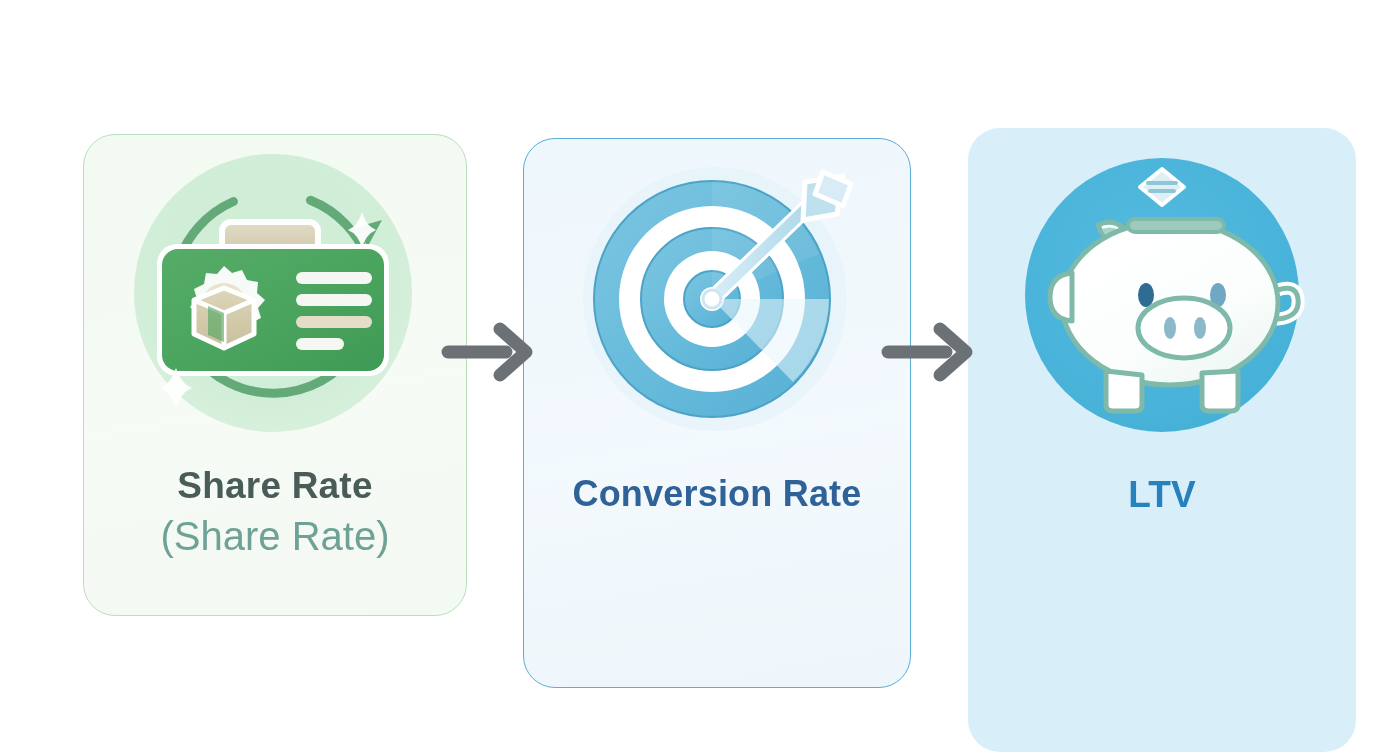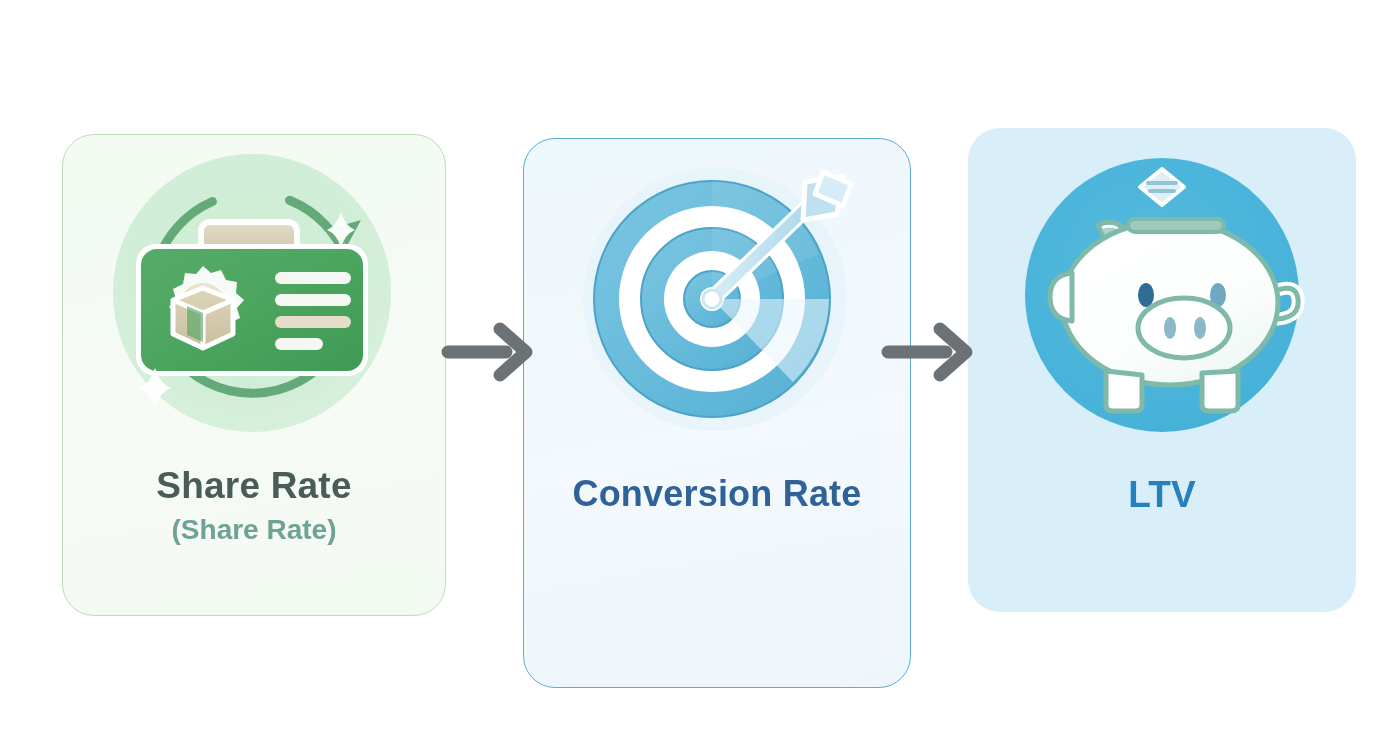--- a/index.html
+++ b/index.html
@@ -25,21 +25,21 @@
   .card {
     position: absolute;
     box-sizing: border-box;
     display: flex;
     flex-direction: column;
     align-items: center;
     justify-content: flex-start;
   }
 
   .card-1 {
-    left: 62px;
+    left: 83px;
     top: 134px;
     width: 384px;
     height: 482px;
     border-radius: 32px;
     border: 1.6px solid #b9dfbd;
     background: linear-gradient(170deg, #f2faf2 0%, #f6fbf5 55%, #f3faf2 100%);
   }
 
   .card-2 {
     left: 523px;
@@ -48,21 +48,21 @@
     height: 550px;
     border-radius: 32px;
     border: 1.8px solid #5badd4;
     background: linear-gradient(170deg, #eef7fc 0%, #f3f9fd 55%, #eef6fb 100%);
   }
 
   .card-3 {
     left: 968px;
     top: 128px;
     width: 388px;
-    height: 484px;
+    height: 624px;
     border-radius: 32px;
     border: none;
     background: #d8effa;
   }
 
   
   .icon-wrap {
     position: relative;
     width: 100%;
     height: 330px;
@@ -80,22 +80,22 @@
     text-align: center;
     line-height: 1.12;
   }
 
   .label-main {
     font-size: 37px;
     font-weight: bold;
     letter-spacing: 0.2px;
   }
   .label-sub {
-    font-size: 28px;
-    font-weight: bold;
+    font-size: 40px;
+    font-weight: normal;
     margin-top: 8px;
   }
 
   .card-1 .label-main { color: #4a5c58; }
   .card-1 .label-sub  { color: #6fa296; }
 
   .card-2 .label-main {
     color: #2f6298;
     font-size: 36px;
     line-height: 1.38;

